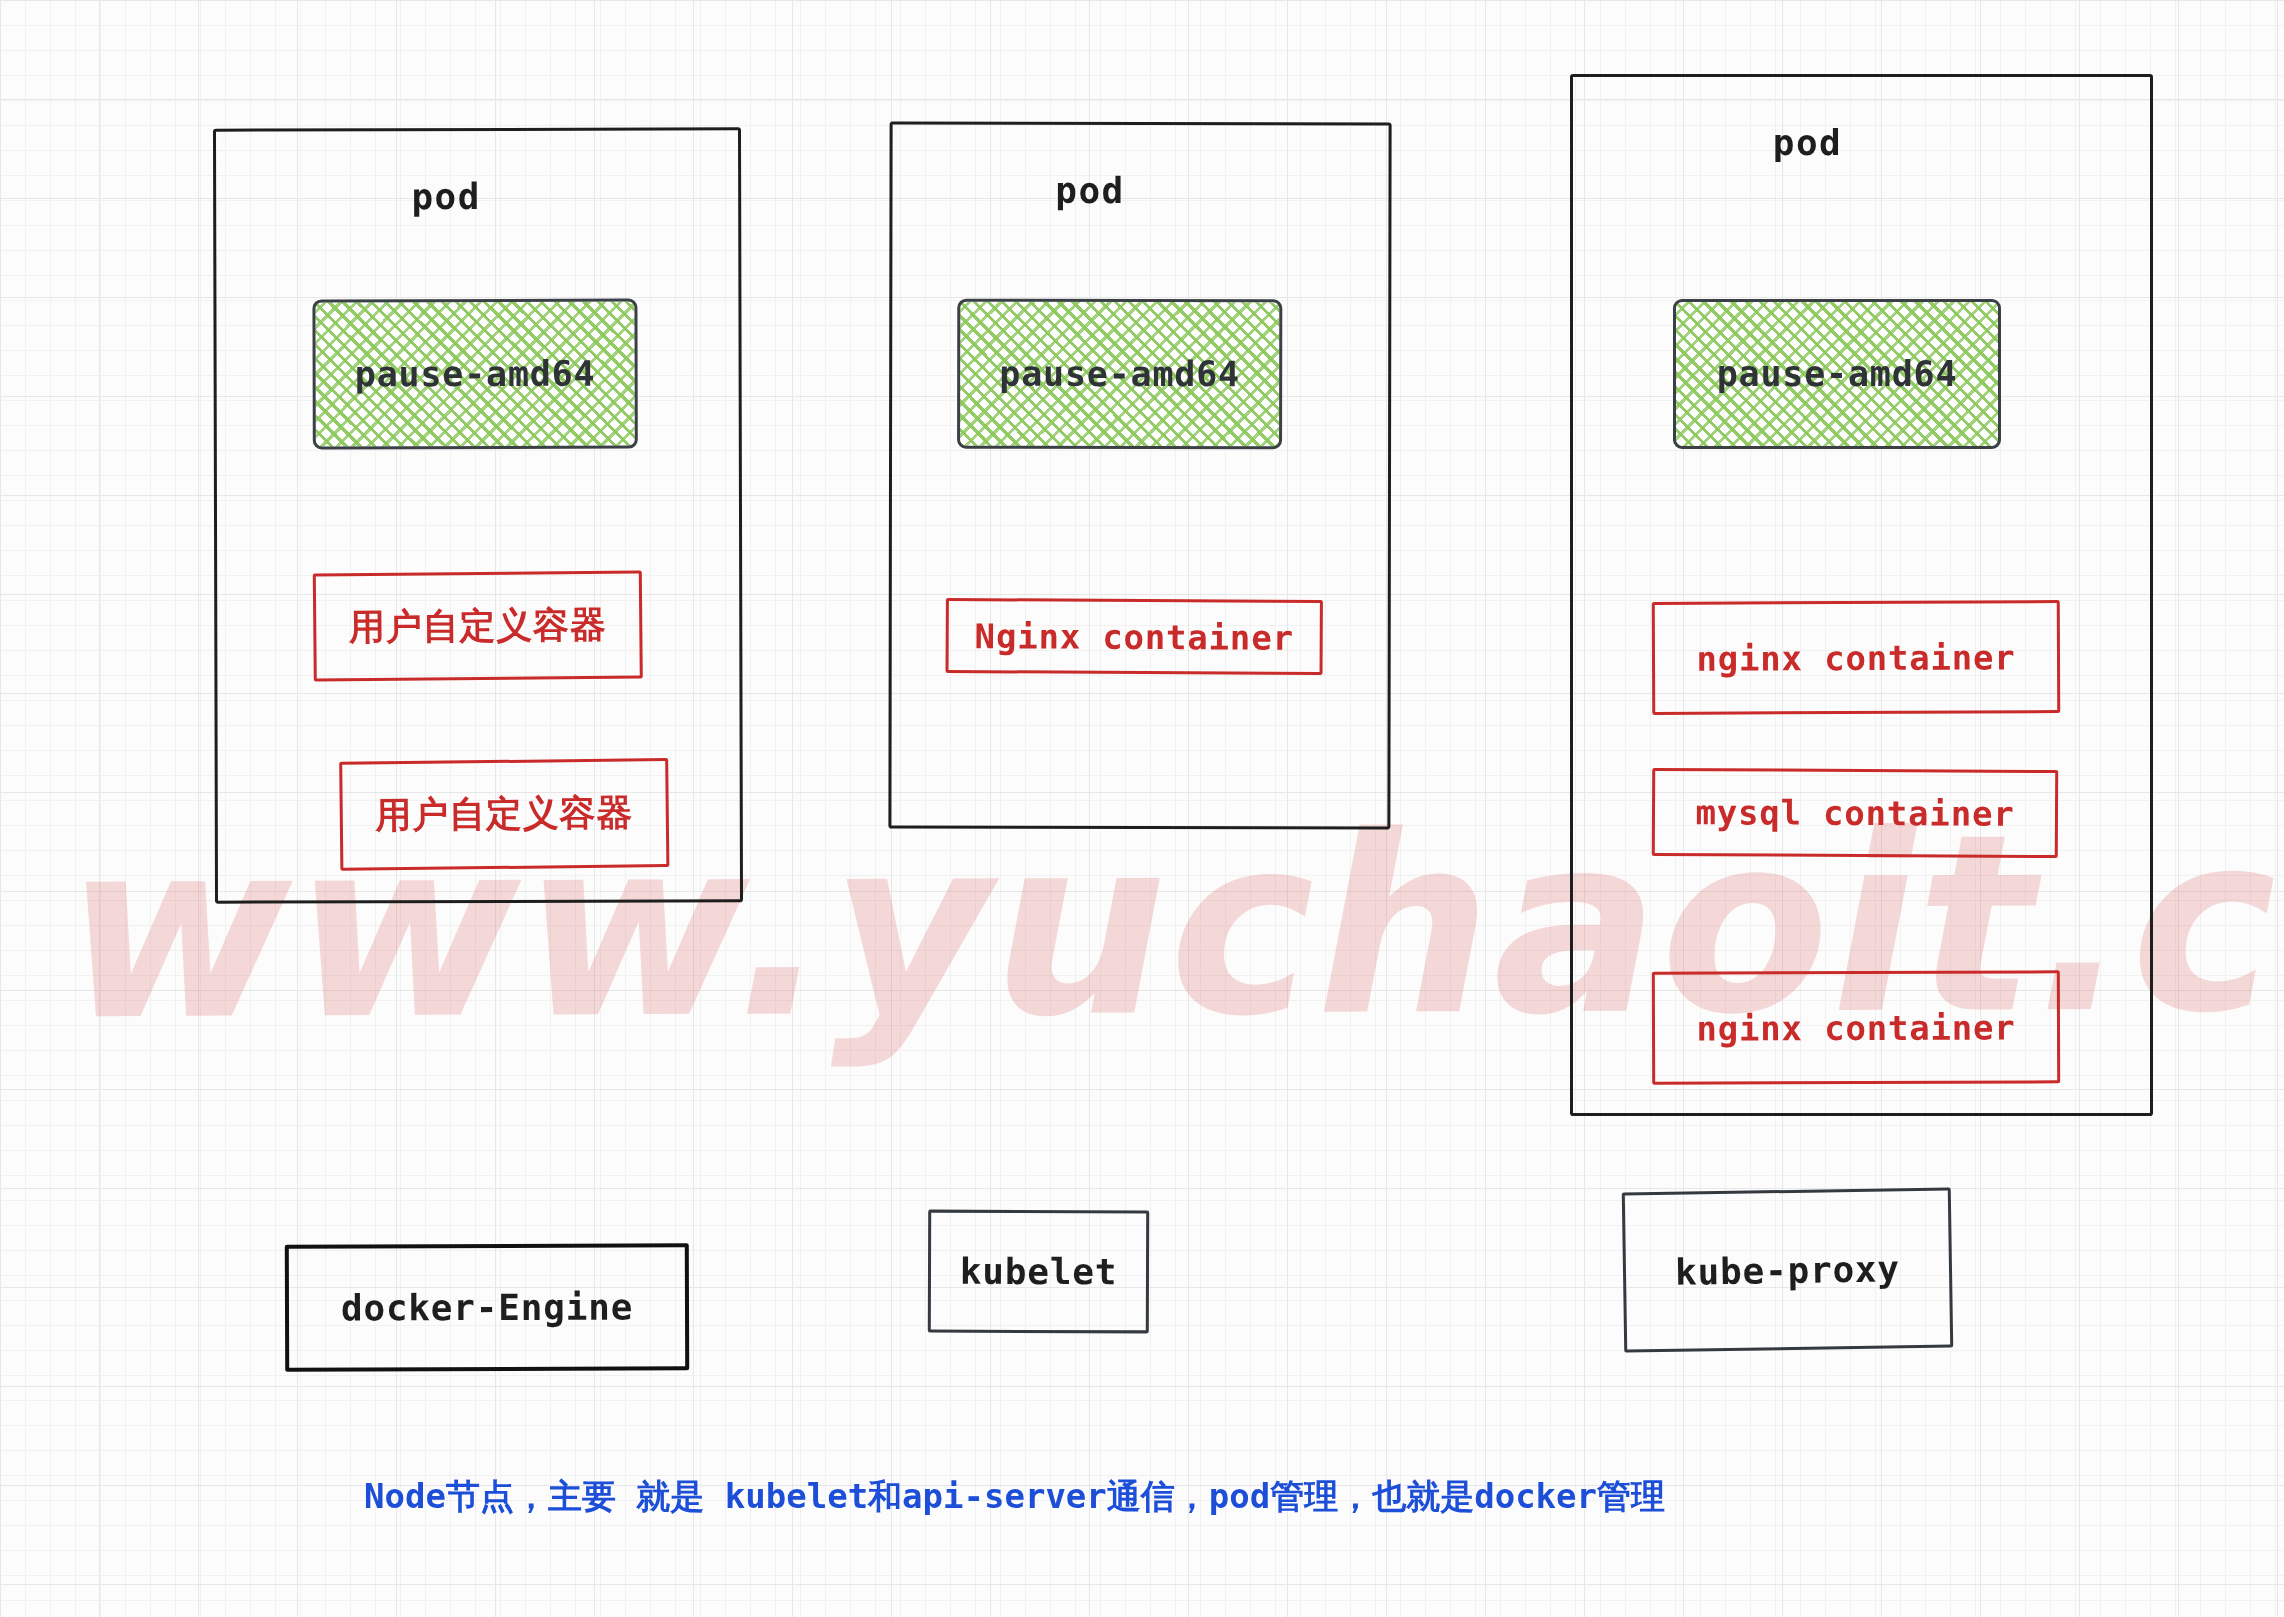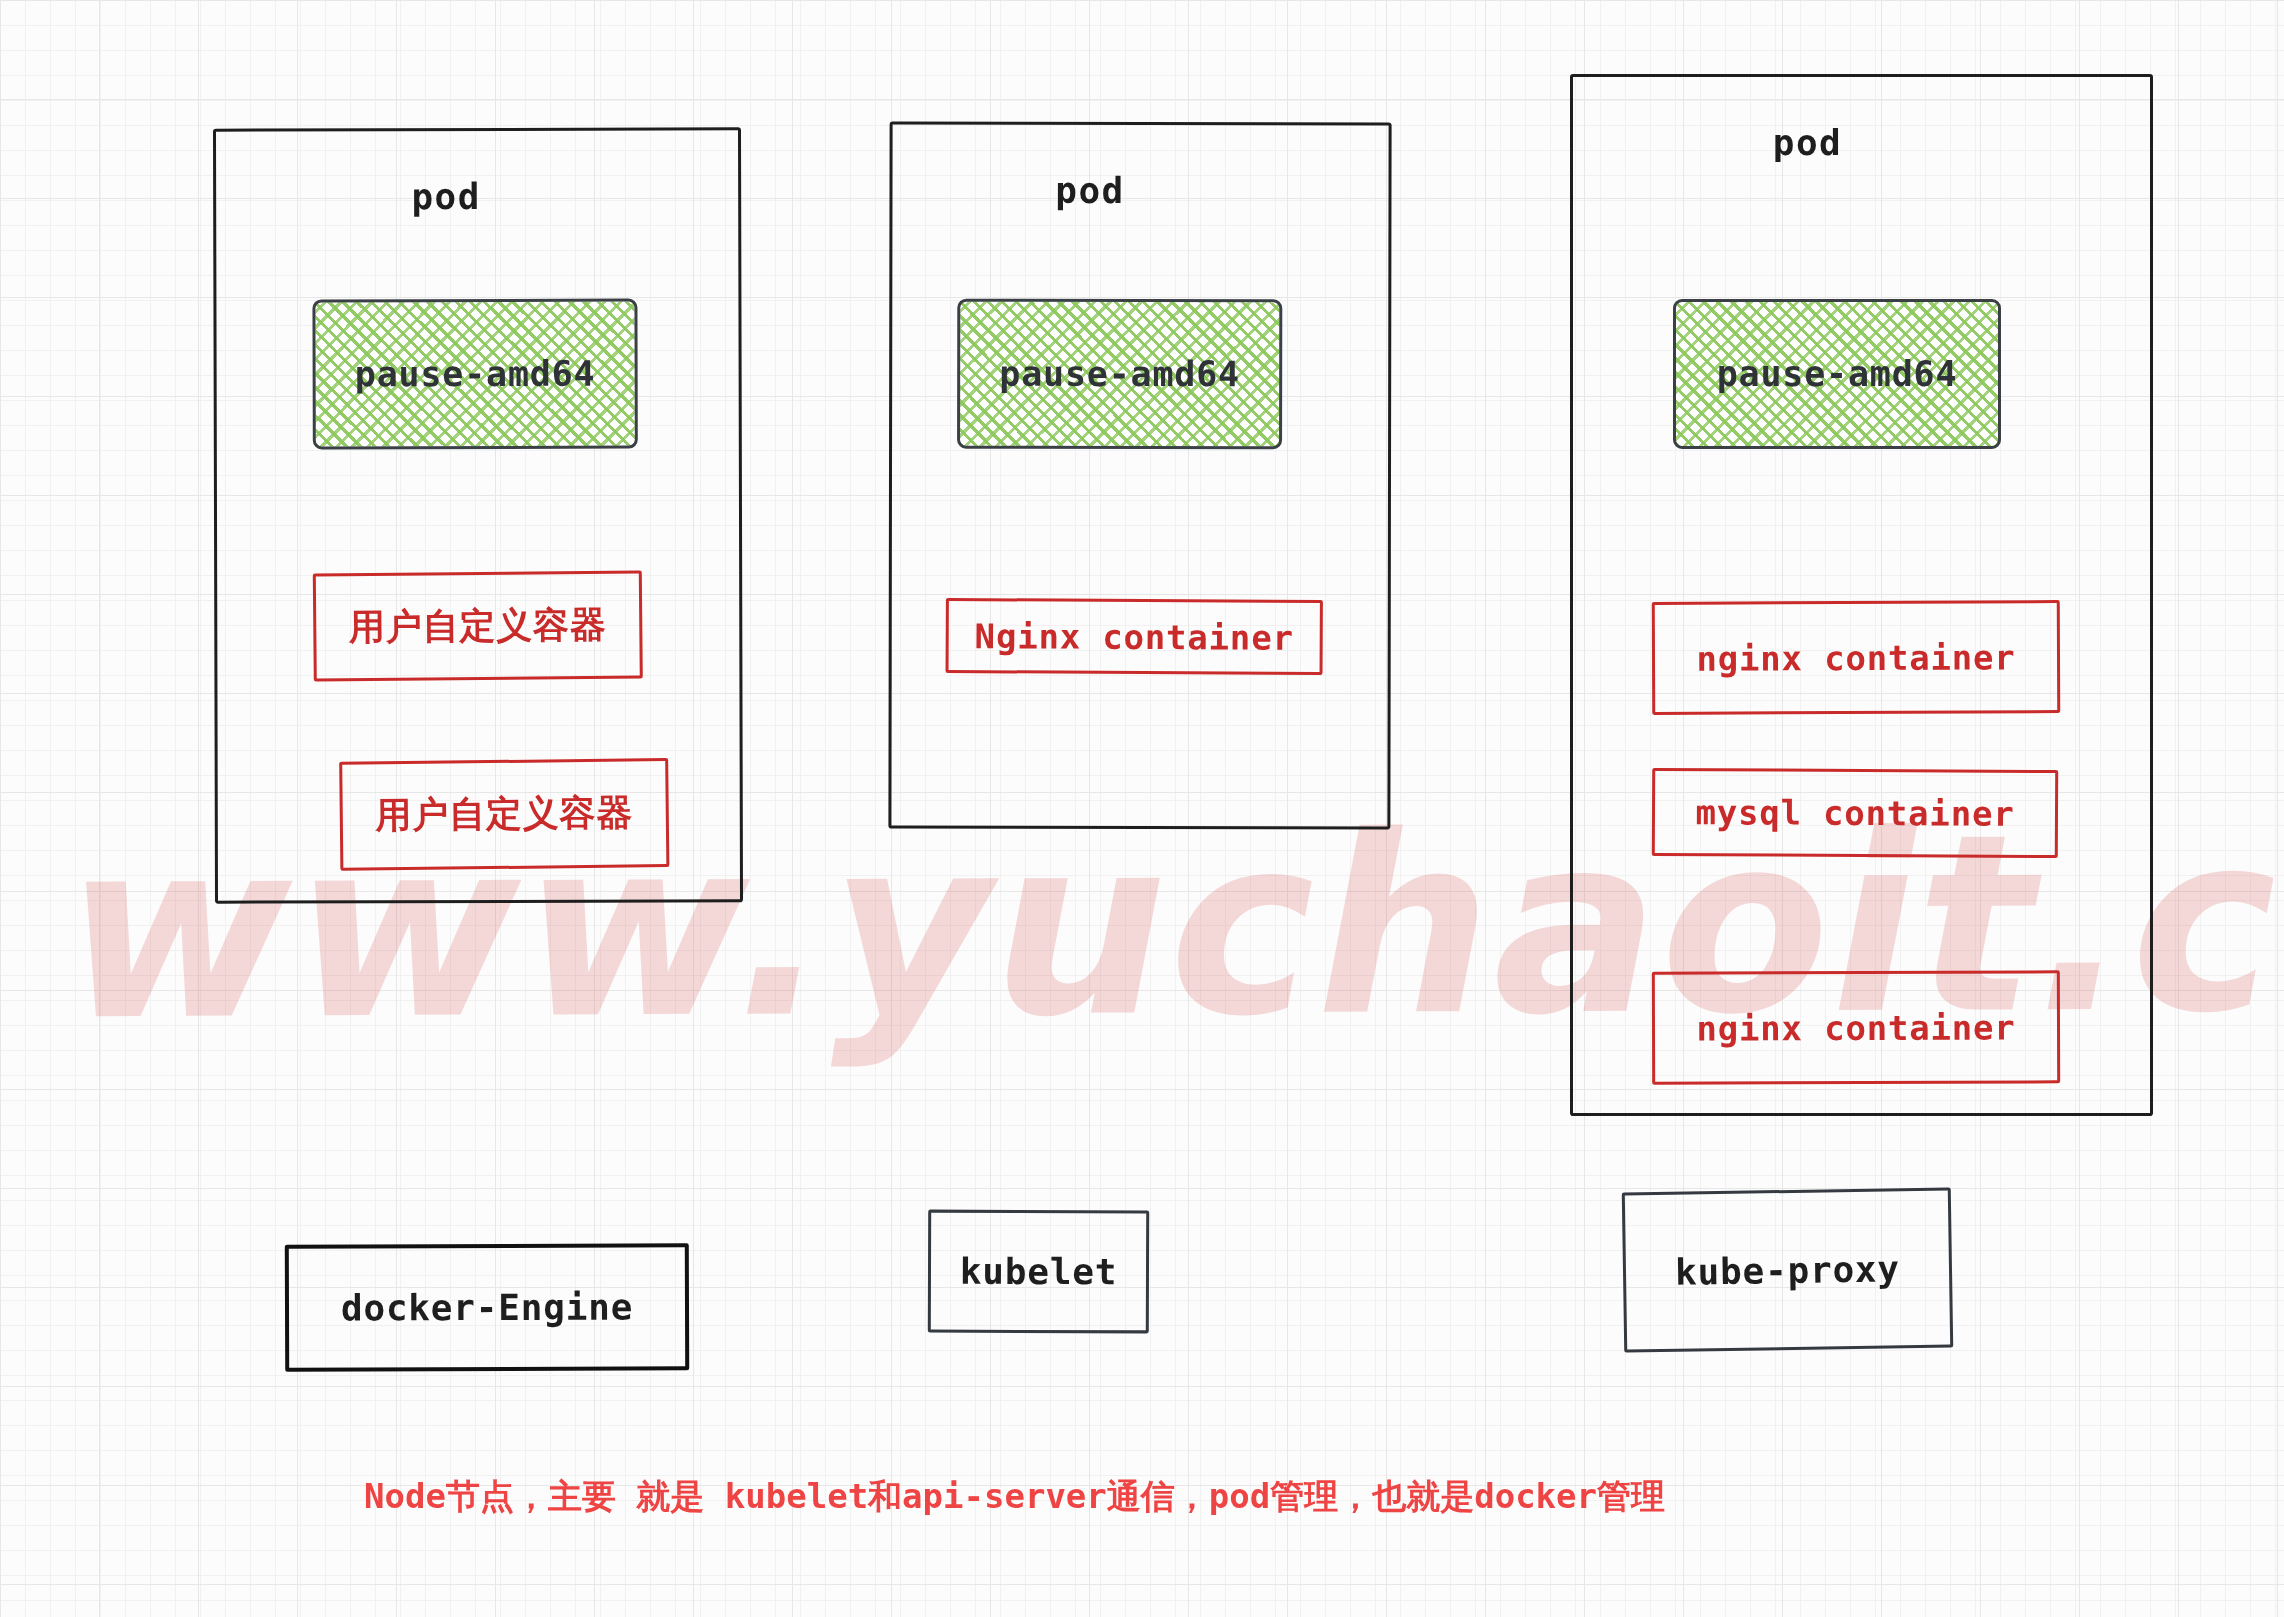--- a/index.html
+++ b/index.html
@@ -77,21 +77,21 @@
     font-size:36px;font-weight:bold;color:#1e1e1e;letter-spacing:0.8px;
     background:transparent;
   }
   #daemon1{left:285px;top:1244px;width:404px;height:127px;border-color:#111;border-width:4.6px;transform:rotate(-0.2deg);}
   #daemon2{left:928px;top:1210px;width:221px;height:123px;transform:rotate(0.2deg);}
   #daemon3{left:1623px;top:1190px;width:329px;height:160px;transform:rotate(-0.9deg);}
 
   
   .note{
     left:364px;top:1471px;z-index:2;
-    color:#ef4444;font-weight:bold;font-size:34px;line-height:50px;
+    color:#1d4ed8;font-weight:bold;font-size:34px;line-height:50px;
     font-family:"DejaVu Sans Mono","Liberation Mono",monospace;
     white-space:nowrap;
   }
 </style>
 </head>
 <body>
 
 <div class="abs watermark">www.yuchaoit.cn</div>
 
 <div class="abs pod-frame" id="pod1">

